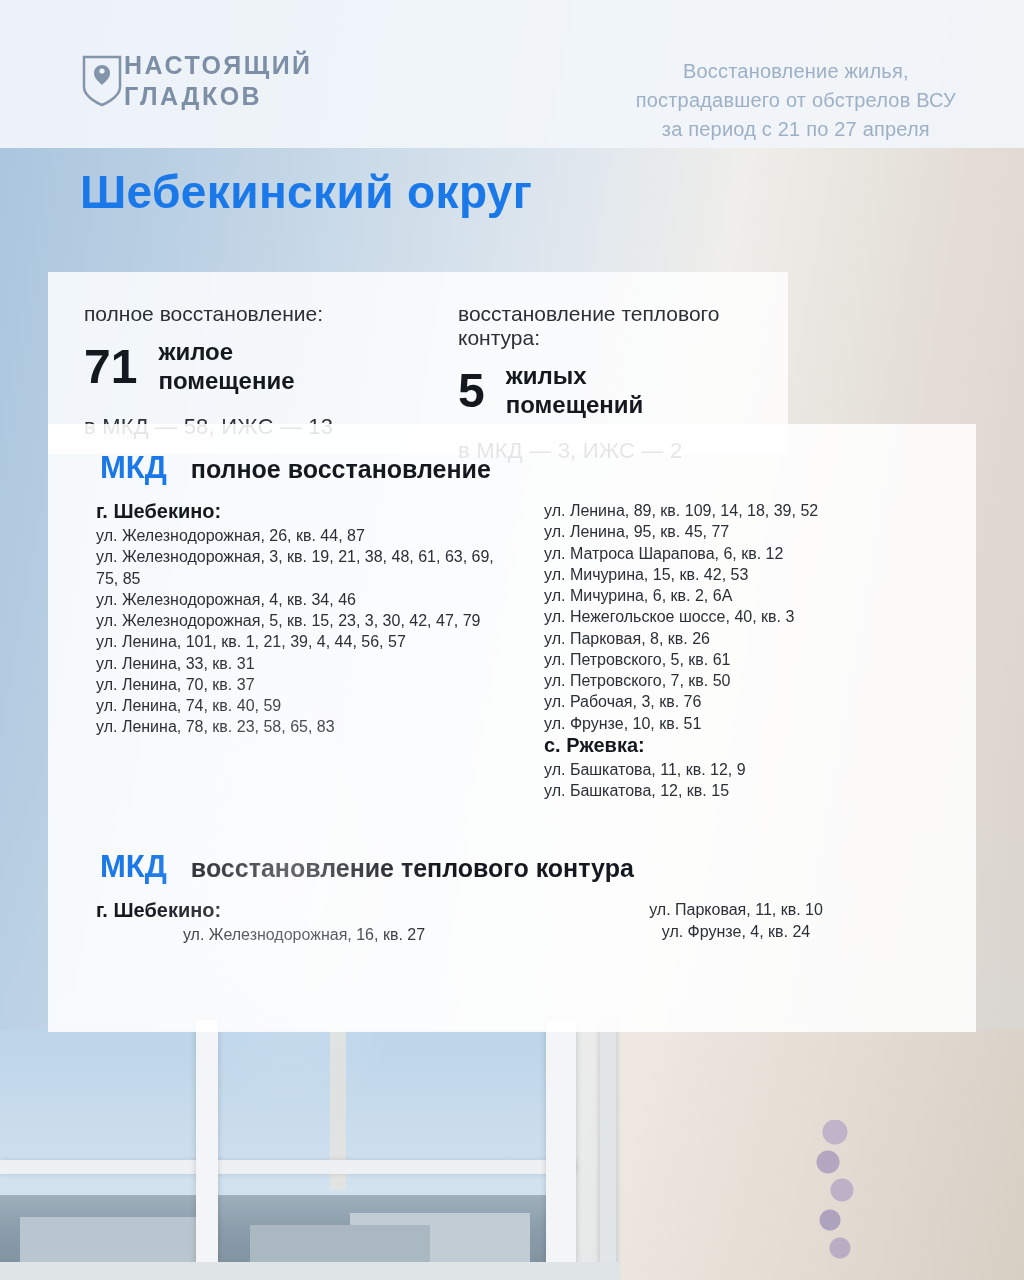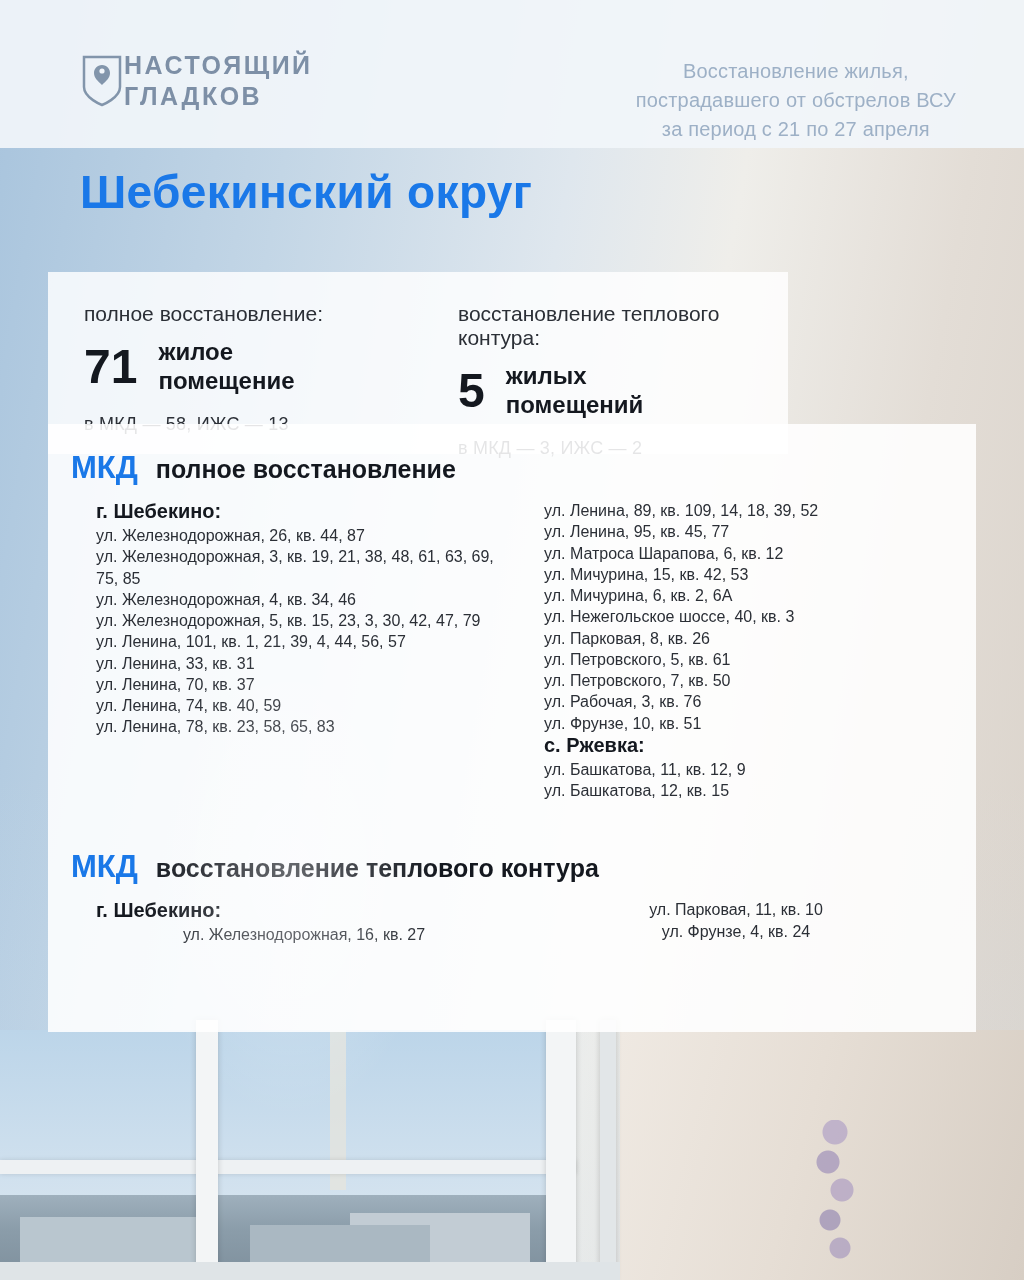--- a/index.html
+++ b/index.html
@@ -100,30 +100,30 @@
     background: rgba(255,255,255,0.82);
     display: flex;
     margin-top: 44px;
   }
   .sum-col { flex: 1; padding: 30px 0 0 36px; }
   .sum-col.right { padding-left: 44px; }
   .sum-label { font-size: 21px; color: #2b2f36; margin-bottom: 12px; }
   .sum-big { display: flex; align-items: center; gap: 21px; }
   .sum-num { font-size: 48px; font-weight: 700; color: #14181f; line-height: 1; }
   .sum-unit { font-size: 24px; font-weight: 700; color: #14181f; line-height: 1.2; }
-  .sum-sub { margin-top: 18px; font-size: 18px; color: #2b2f36; letter-spacing: .2px; }
+  .sum-sub { margin-top: 18px; font-size: 22px; color: #2b2f36; letter-spacing: .2px; }
 
   
   .panel {
     position: absolute; left: 48px; top: 424px; width: 928px; height: 608px;
     background: rgba(255,255,255,0.88);
   }
   .sec-head {
-    display: flex; align-items: baseline; gap: 18px;
-    padding: 26px 0 14px 23px;
+    display: flex; align-items: baseline; gap: 24px;
+    padding: 26px 0 14px 52px;
   }
   .sec-tag { font-size: 31px; font-weight: 700; color: #1a78e8; }
   .sec-title { font-size: 25px; font-weight: 700; color: #14181f; }
   .cols {
     display: flex; padding: 0 48px;
   }
   .col { width: 50%; }
   .col.right { padding-left: 32px; }
   .loc { font-size: 20px; font-weight: 700; color: #14181f; margin-bottom: 2px; }
   .addr { font-size: 16px; color: #2b2f36; line-height: 1.33; }

